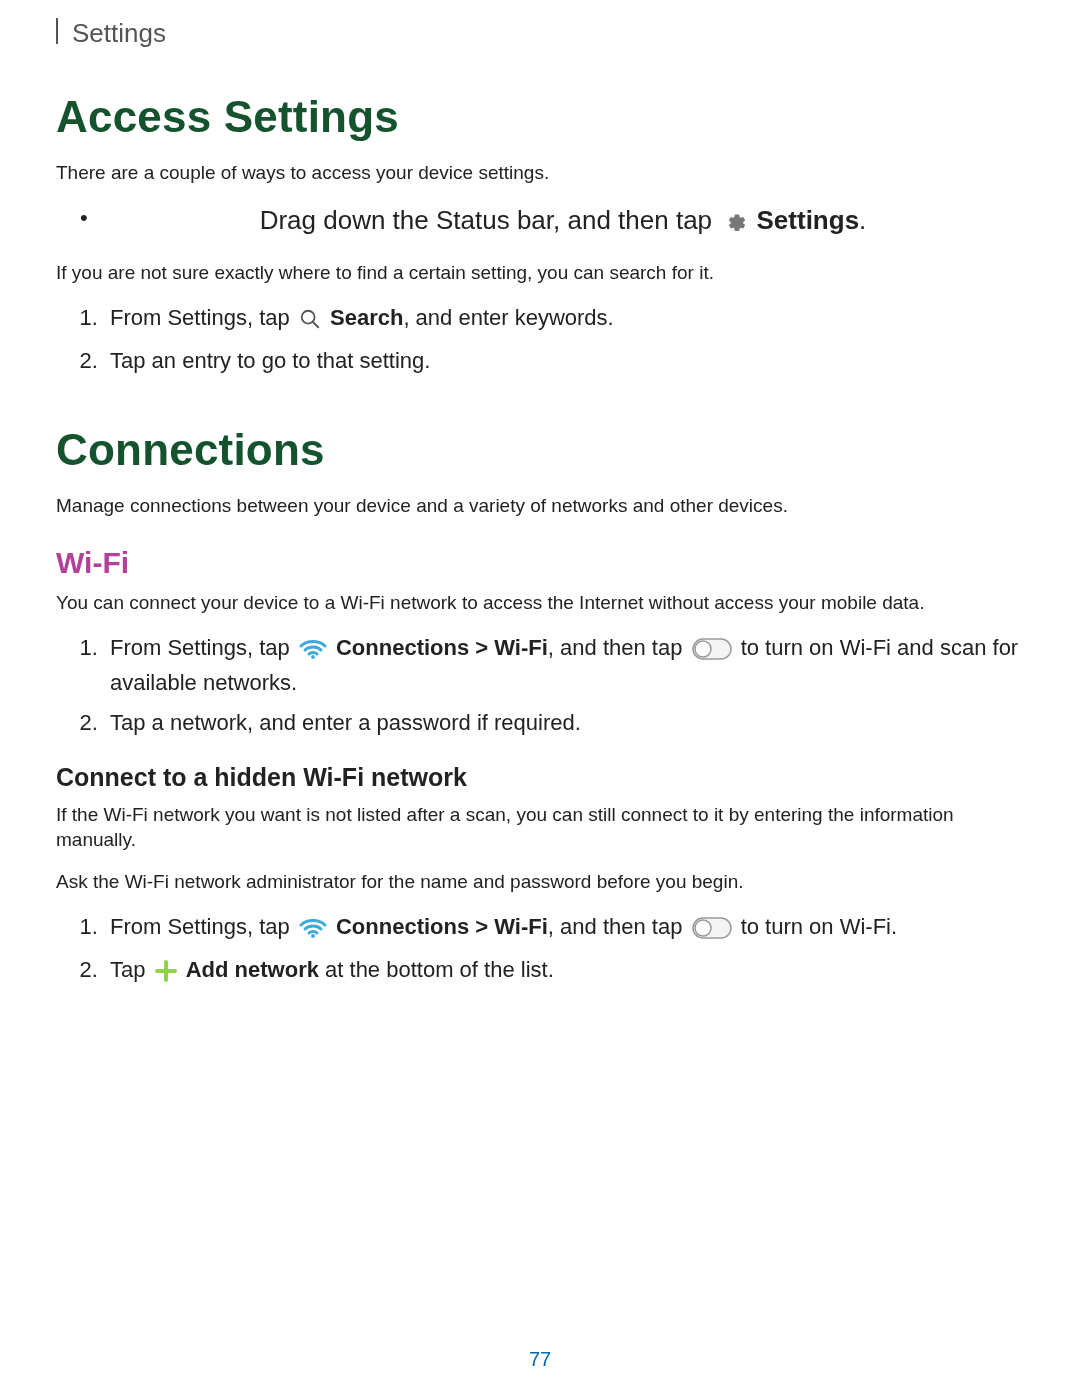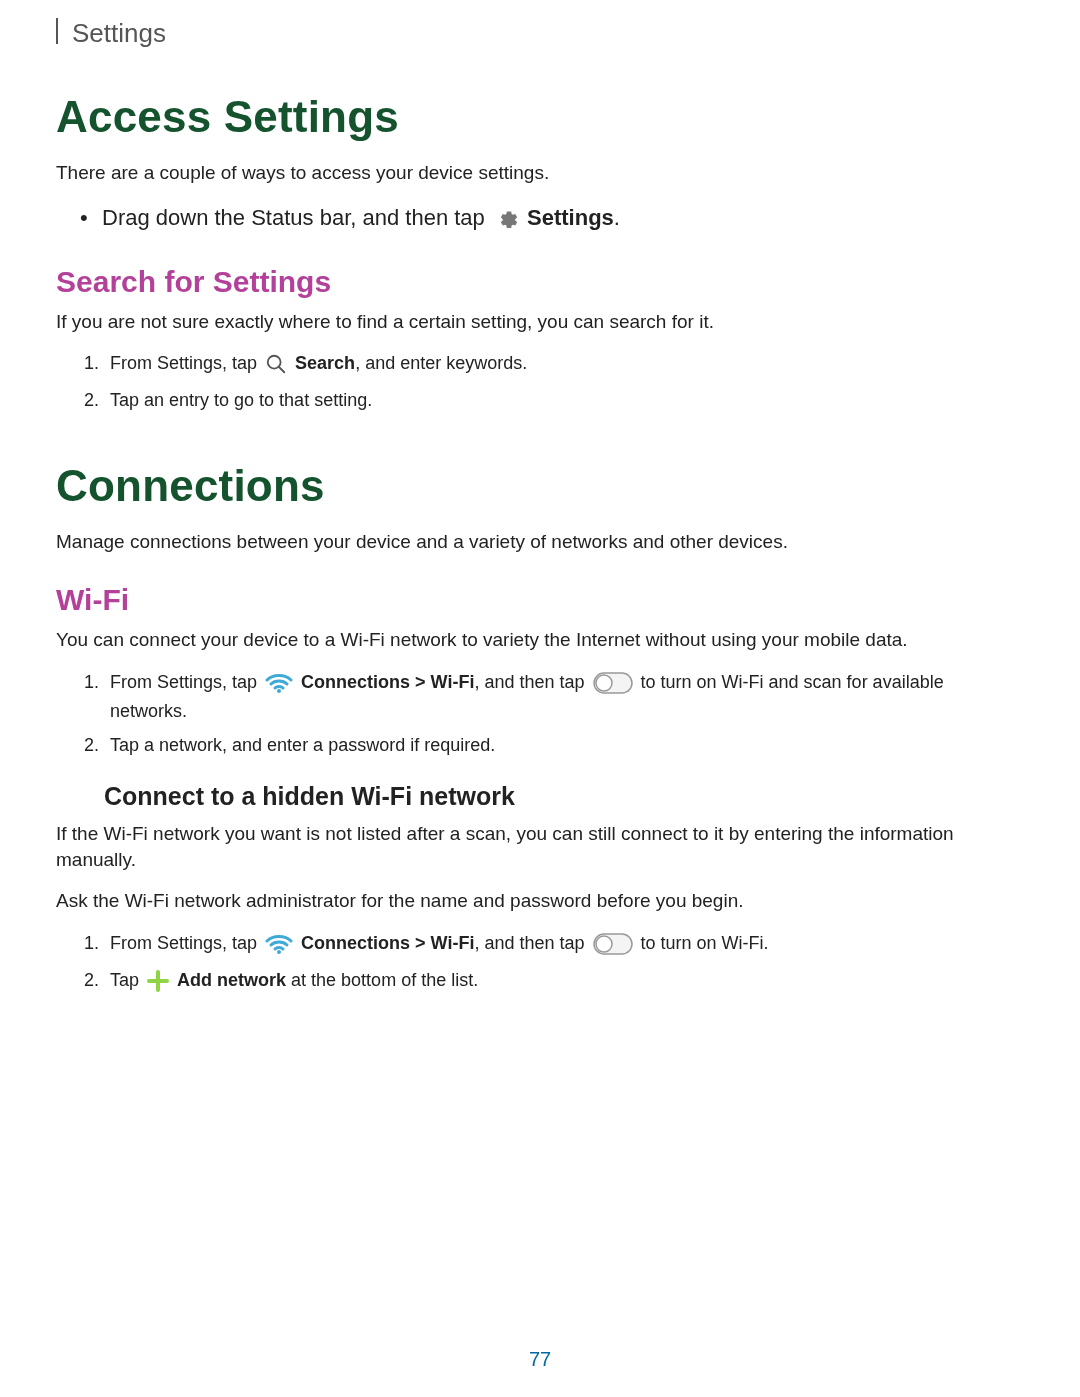--- a/index.html
+++ b/index.html
@@ -3,28 +3,28 @@
 <meta charset="utf-8">
 <style>
   * { box-sizing: border-box; margin: 0; padding: 0; }
   html, body { width: 1080px; height: 1397px; background: #fff; font-family: Arial, Helvetica, sans-serif; color: #222; }
   .page { padding: 0 56px 62px 56px; position: relative; height: 100%; }
   .header-wrap { padding-top: 18px; }
   .header-rule { display: inline-block; height: 26px; border-left: 2px solid #555; padding-left: 14px; vertical-align: middle; }
   .header-text { font-size: 26px; color: #555; font-weight: 400; }
   .h1 { color: #14532d; font-size: 44px; font-weight: 700; letter-spacing: 0.2px; margin-top: 48px; margin-bottom: 18px; font-family: Arial, Helvetica, sans-serif; }
   .h2 { color: #b3419a; font-size: 30px; font-weight: 700; margin-top: 28px; margin-bottom: 10px; }
-  .h3 { color: #222; font-size: 25px; font-weight: 700; margin-top: 24px; margin-bottom: 10px; margin-left: 48px; }
+  .h3 { color: #222; font-size: 25px; font-weight: 700; margin-top: 24px; margin-bottom: 10px; }
   p.body { font-size: 19px; line-height: 1.35; margin-bottom: 16px; color: #222; }
   ul.bullets, ol.steps { margin-left: 22px; margin-bottom: 18px; }
   ul.bullets { list-style: none; }
-  ul.bullets > li { position: relative; padding-left: 24px; font-size: 22px; line-height: 1.45; margin-bottom: 8px; }
+  ul.bullets > li { position: relative; padding-left: 24px; font-size: 26px; line-height: 1.45; margin-bottom: 8px; text-align: center; }
   ul.bullets > li::before { content: "•"; position: absolute; left: 2px; top: 0; font-size: 22px; color: #222; }
   ol.steps { list-style: decimal; padding-left: 26px; }
-  ol.steps > li { font-size: 18px; line-height: 1.45; margin-bottom: 8px; padding-left: 6px; }
+  ol.steps > li { font-size: 22px; line-height: 1.45; margin-bottom: 8px; padding-left: 6px; }
   .bold { font-weight: 700; }
   .icon { display: inline-block; vertical-align: middle; margin: 0 3px 3px 3px; }
   .page-number { position: absolute; bottom: 26px; left: 0; right: 0; text-align: center; font-size: 20px; color: #0369a1; }
   
   svg { display: inline-block; vertical-align: middle; }
 </style>
 </head>
 <body>
 
 <div class="page">
@@ -43,41 +43,40 @@
       <span>Drag down the Status bar, and then tap </span>
       <span class="icon">
         <svg width="24" height="24" viewBox="0 0 24 24">
           <path fill="#777" d="M12 8.5a3.5 3.5 0 1 0 0 7 3.5 3.5 0 0 0 0-7zm9.2 4.9.02-1.4 2-1.5-2-3.5-2.4.7a8 8 0 0 0-1.2-.7l-.4-2.5H12.8l-.4 2.5c-.42.18-.82.42-1.2.7l-2.4-.7-2 3.5 2 1.5.02 1.4-2 1.5 2 3.5 2.4-.7c.38.28.78.52 1.2.7l.4 2.5h4.4l.4-2.5c.42-.18.82-.42 1.2-.7l2.4.7 2-3.5-2-1.5z"></path>
         </svg>
       </span>
       <span class="bold">Settings</span><span>.</span>
     </li>
   </ul>
 
-  <h2 class="h2">Search for Settings</h2>
   <p class="body">If you are not sure exactly where to find a certain setting, you can search for it.</p>
   <ol class="steps">
     <li>
       <span>From Settings, tap </span>
       <span class="icon">
         <svg width="22" height="22" viewBox="0 0 24 24">
           <circle cx="10" cy="10" r="7" fill="none" stroke="#555" stroke-width="2"></circle>
           <line x1="15" y1="15" x2="21" y2="21" stroke="#555" stroke-width="2" stroke-linecap="round"></line>
         </svg>
       </span>
       <span class="bold">Search</span><span>, and enter keywords.</span>
     </li>
     <li>Tap an entry to go to that setting.</li>
   </ol>
 
   <h1 class="h1">Connections</h1>
   <p class="body">Manage connections between your device and a variety of networks and other devices.</p>
 
   <h2 class="h2">Wi-Fi</h2>
-  <p class="body">You can connect your device to a Wi-Fi network to variety the Internet without using your mobile data.</p>
+  <p class="body">You can connect your device to a Wi-Fi network to access the Internet without access your mobile data.</p>
   <ol class="steps">
     <li>
       <span>From Settings, tap </span>
       <span class="icon">
         <svg width="28" height="22" viewBox="0 0 28 22">
           <path d="M2 8 C8 2, 20 2, 26 8" fill="none" stroke="#3fa9d8" stroke-width="3" stroke-linecap="round"></path>
           <path d="M6 12 C10 8, 18 8, 22 12" fill="none" stroke="#3fa9d8" stroke-width="3" stroke-linecap="round"></path>
           <path d="M10 16 C12 14, 16 14, 18 16" fill="none" stroke="#3fa9d8" stroke-width="3" stroke-linecap="round"></path>
           <circle cx="14" cy="19" r="2" fill="#3fa9d8"></circle>
         </svg>

